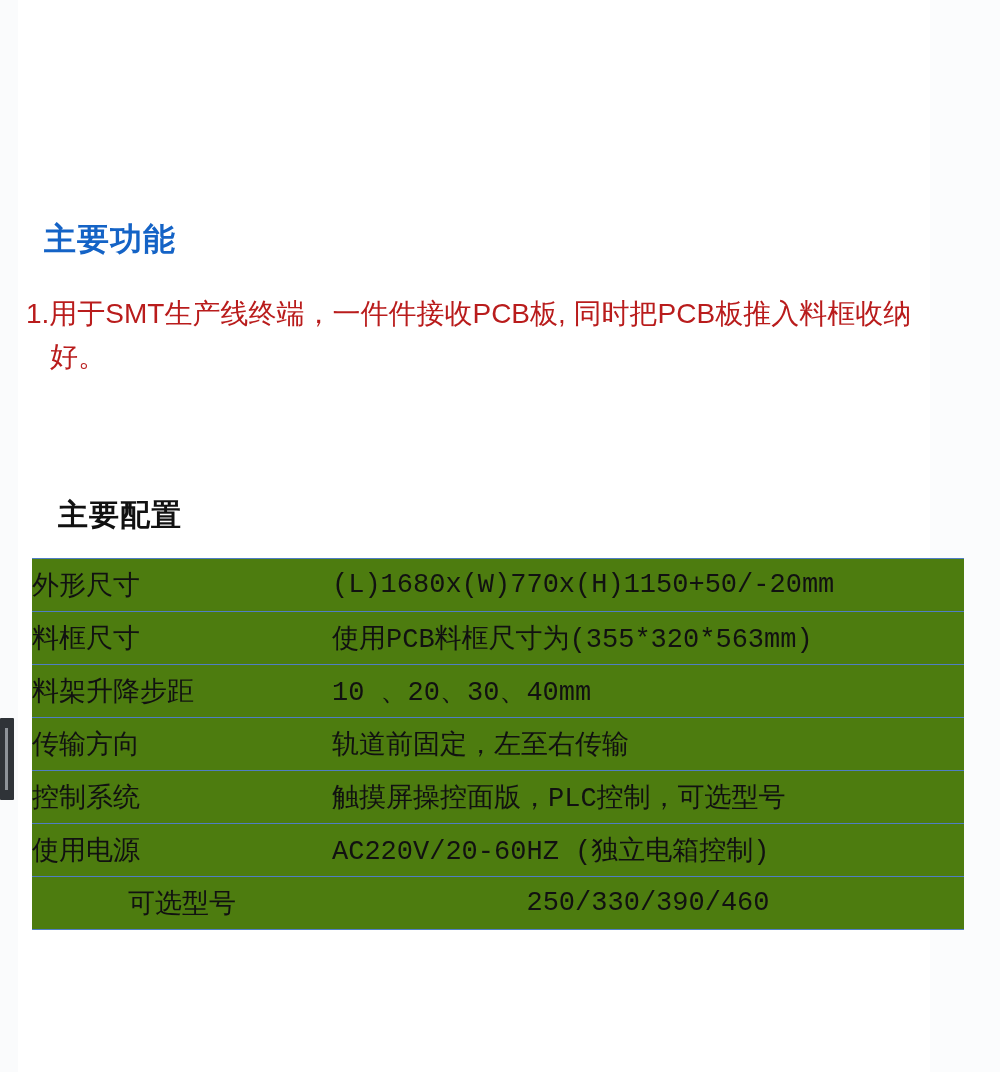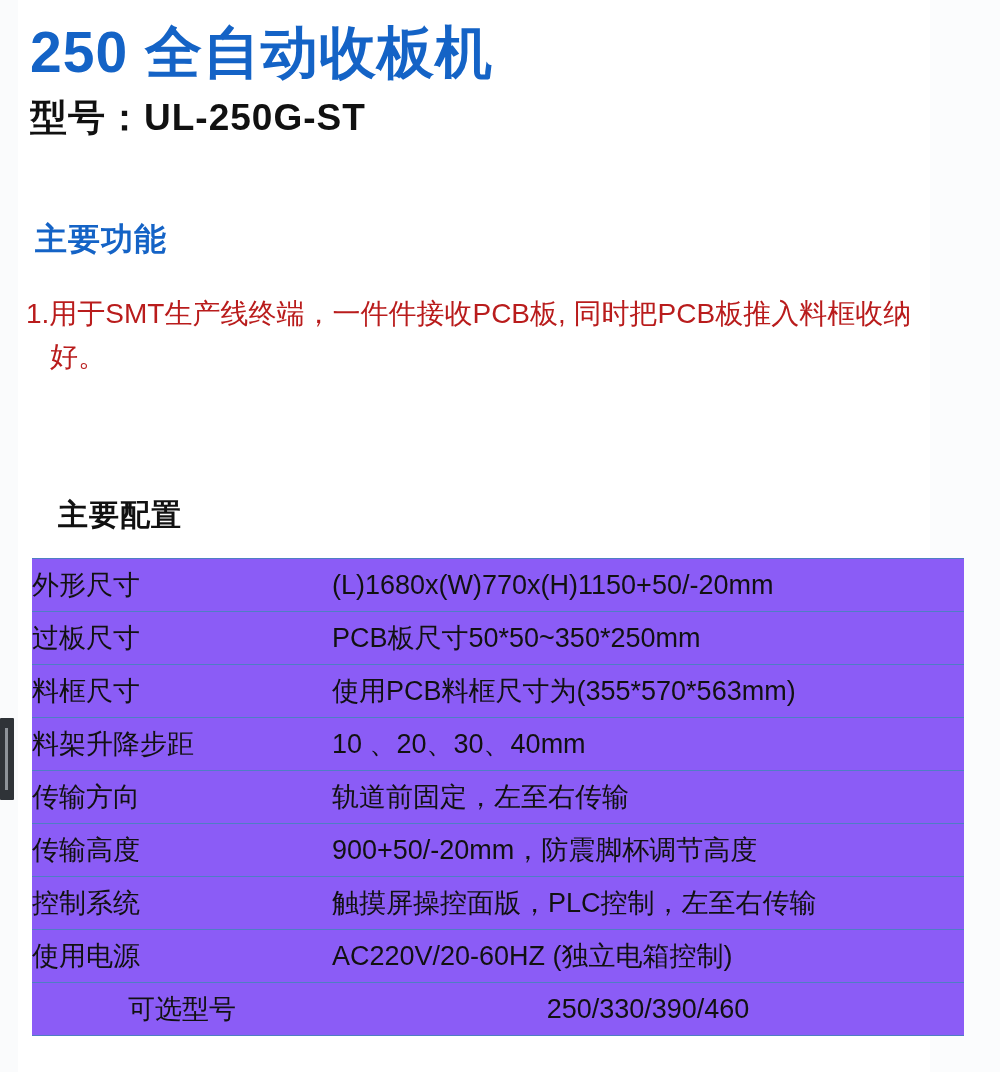--- a/index.html
+++ b/index.html
@@ -53,21 +53,21 @@
     line-height: 1.2;
     font-weight: bold;
     color: #111111;
     margin: 12px 0 0 0;
     letter-spacing: 1px;
     white-space: nowrap;
   }
 
   .section-heading-blue {
     position: absolute;
-    left: 35px;
+    left: 44px;
     top: 218px;
     font-size: 32px;
     font-weight: bold;
     color: #1463c6;
     letter-spacing: 1px;
   }
 
   .feature-list {
     position: absolute;
     left: 26px;
@@ -103,21 +103,22 @@
     font-size: 27px;
     color: #111111;
   }
   table.spec tr {
     height: 53px;
   }
   table.spec td {
     border-top: 1.5px solid #4f7ec4;
     padding: 0 0 0 0;
     vertical-align: middle;
-    background: #8b5cf6;
+    background: #4d7c0f;
+    font-family: Liberation Mono, monospace;
   }
   table.spec tr:last-child td {
     border-bottom: 1.5px solid #4f7ec4;
     text-align: center;
   }
   td.k {
     width: 300px;
     padding-left: 42px;
     white-space: nowrap;
   }
@@ -146,64 +147,52 @@
   }
 </style>
 </head>
 <body>
 
 <div class="page">
 
   <div class="bg-band band-a"></div>
   <div class="bg-band band-b"></div>
 
-  <div class="title-block">
-    <h1 class="main-title">250 全自动收板机</h1>
-    <div class="model-line">型号：UL-250G-ST</div>
-  </div>
 
   <div class="section-heading-blue">主要功能</div>
 
   <div class="feature-list">
     <div class="feature-wrap">
       <span class="ftext">1.用于SMT生产线终端，一件件接收PCB板, 同时把PCB板推入料框收纳好。</span>
     </div>
   </div>
 
   <div class="config-heading">主要配置</div>
 
   <table class="spec">
     <tbody>
       <tr>
         <td class="k">外形尺寸</td>
         <td class="v">(L)1680x(W)770x(H)1150+50/-20mm</td>
       </tr>
       <tr>
-        <td class="k">过板尺寸</td>
-        <td class="v">PCB板尺寸50*50~350*250mm</td>
-      </tr>
-      <tr>
         <td class="k">料框尺寸</td>
-        <td class="v">使用PCB料框尺寸为(355*570*563mm)</td>
+        <td class="v">使用PCB料框尺寸为(355*320*563mm)</td>
       </tr>
       <tr>
         <td class="k">料架升降步距</td>
         <td class="v">10 、20、30、40mm</td>
       </tr>
       <tr>
         <td class="k">传输方向</td>
         <td class="v">轨道前固定，左至右传输</td>
       </tr>
       <tr>
-        <td class="k">传输高度</td>
-        <td class="v">900+50/-20mm，防震脚杯调节高度</td>
-      </tr>
-      <tr>
         <td class="k">控制系统</td>
-        <td class="v">触摸屏操控面版，PLC控制，左至右传输</td>
+        <td class="v">触摸屏操控面版，PLC控制，可选型号</td>
       </tr>
       <tr>
         <td class="k">使用电源</td>
         <td class="v">AC220V/20-60HZ (独立电箱控制)</td>
       </tr>
       <tr>
         <td class="k">可选型号</td>
         <td class="v">250/330/390/460</td>
       </tr>
     </tbody>

